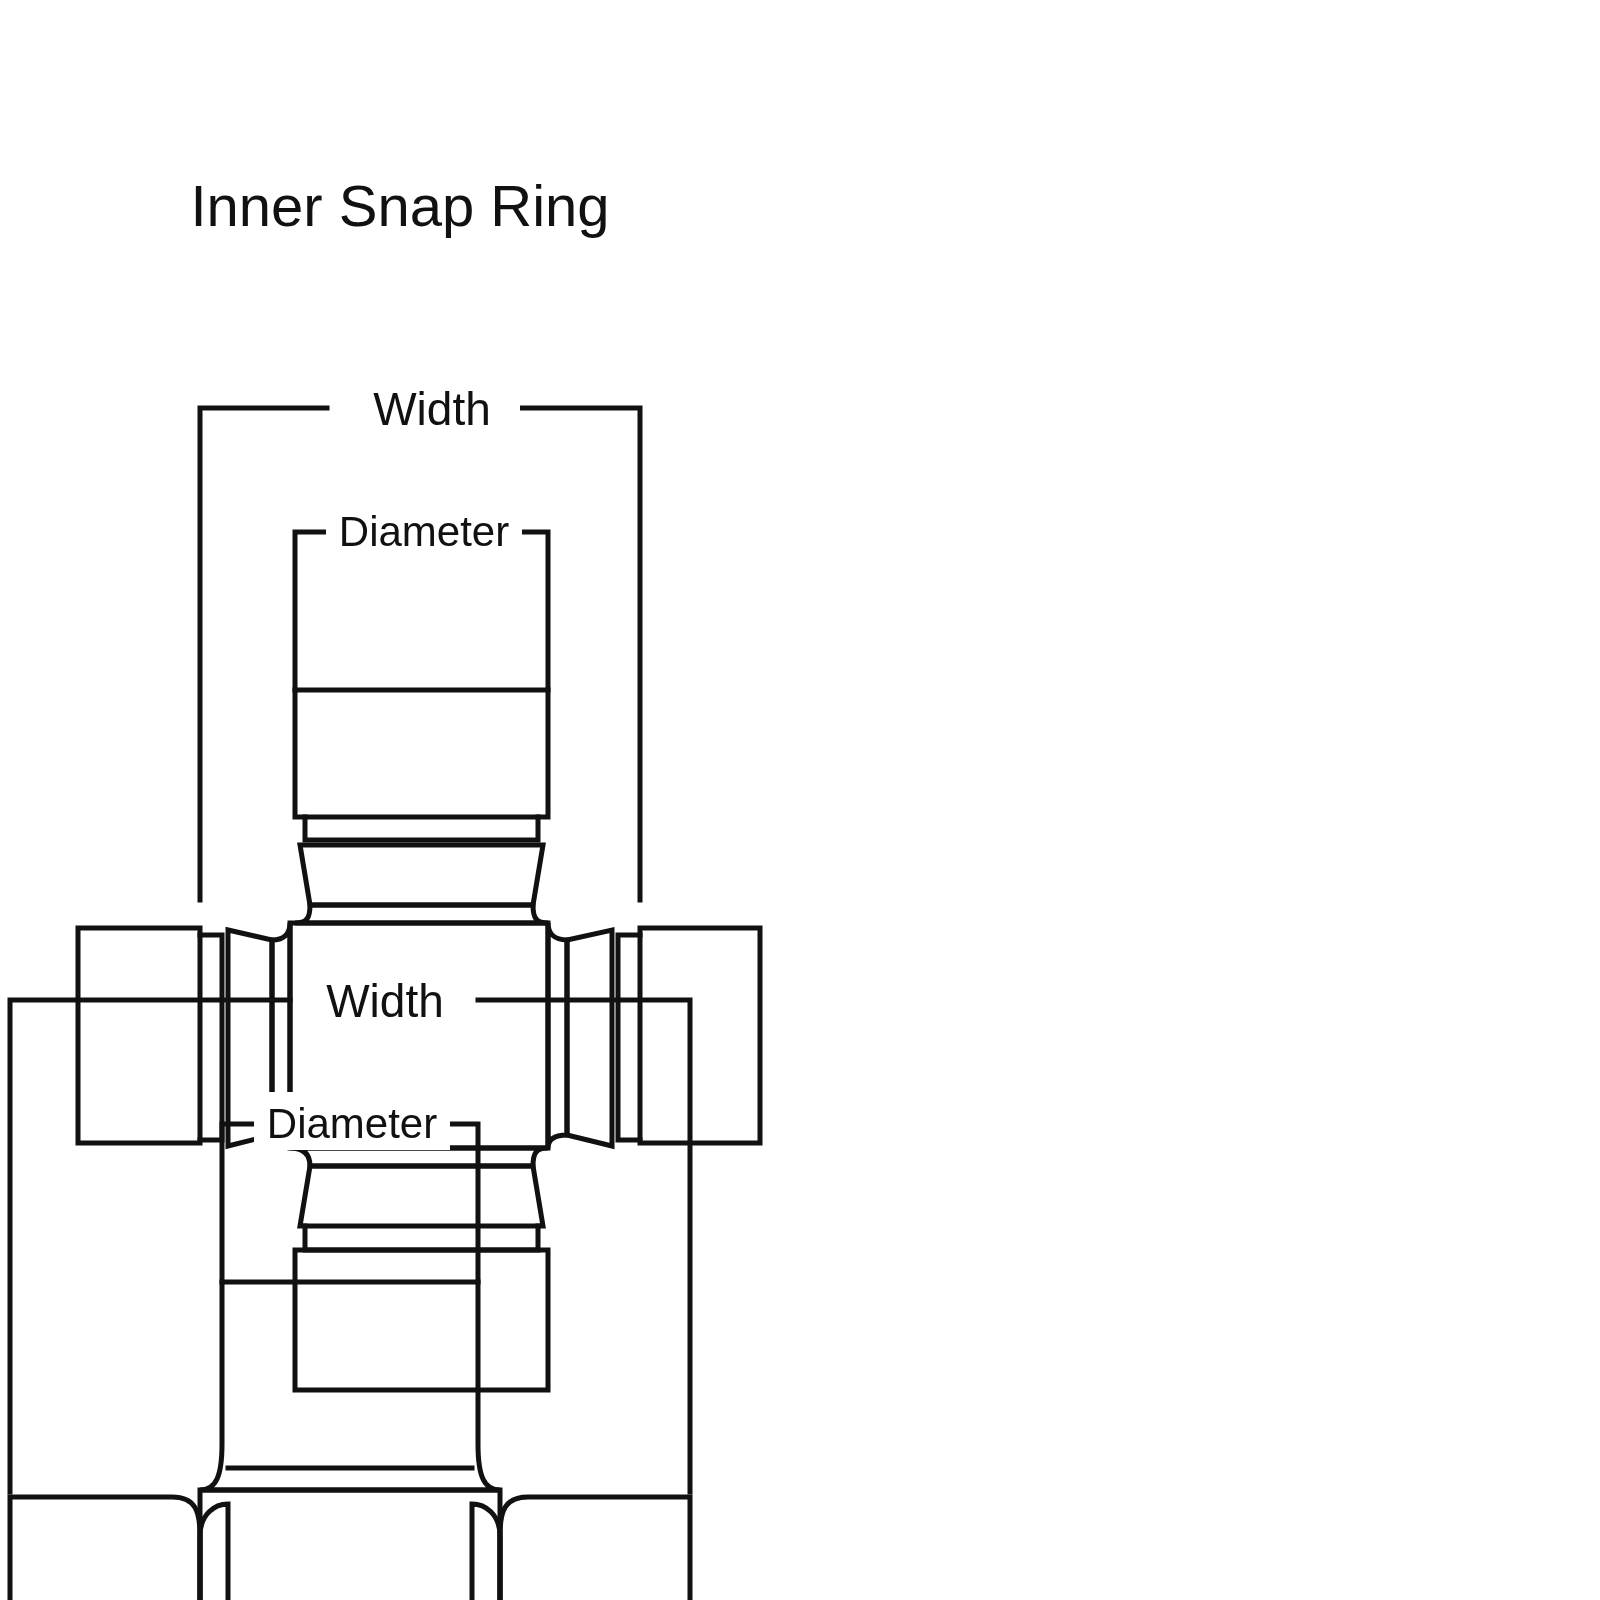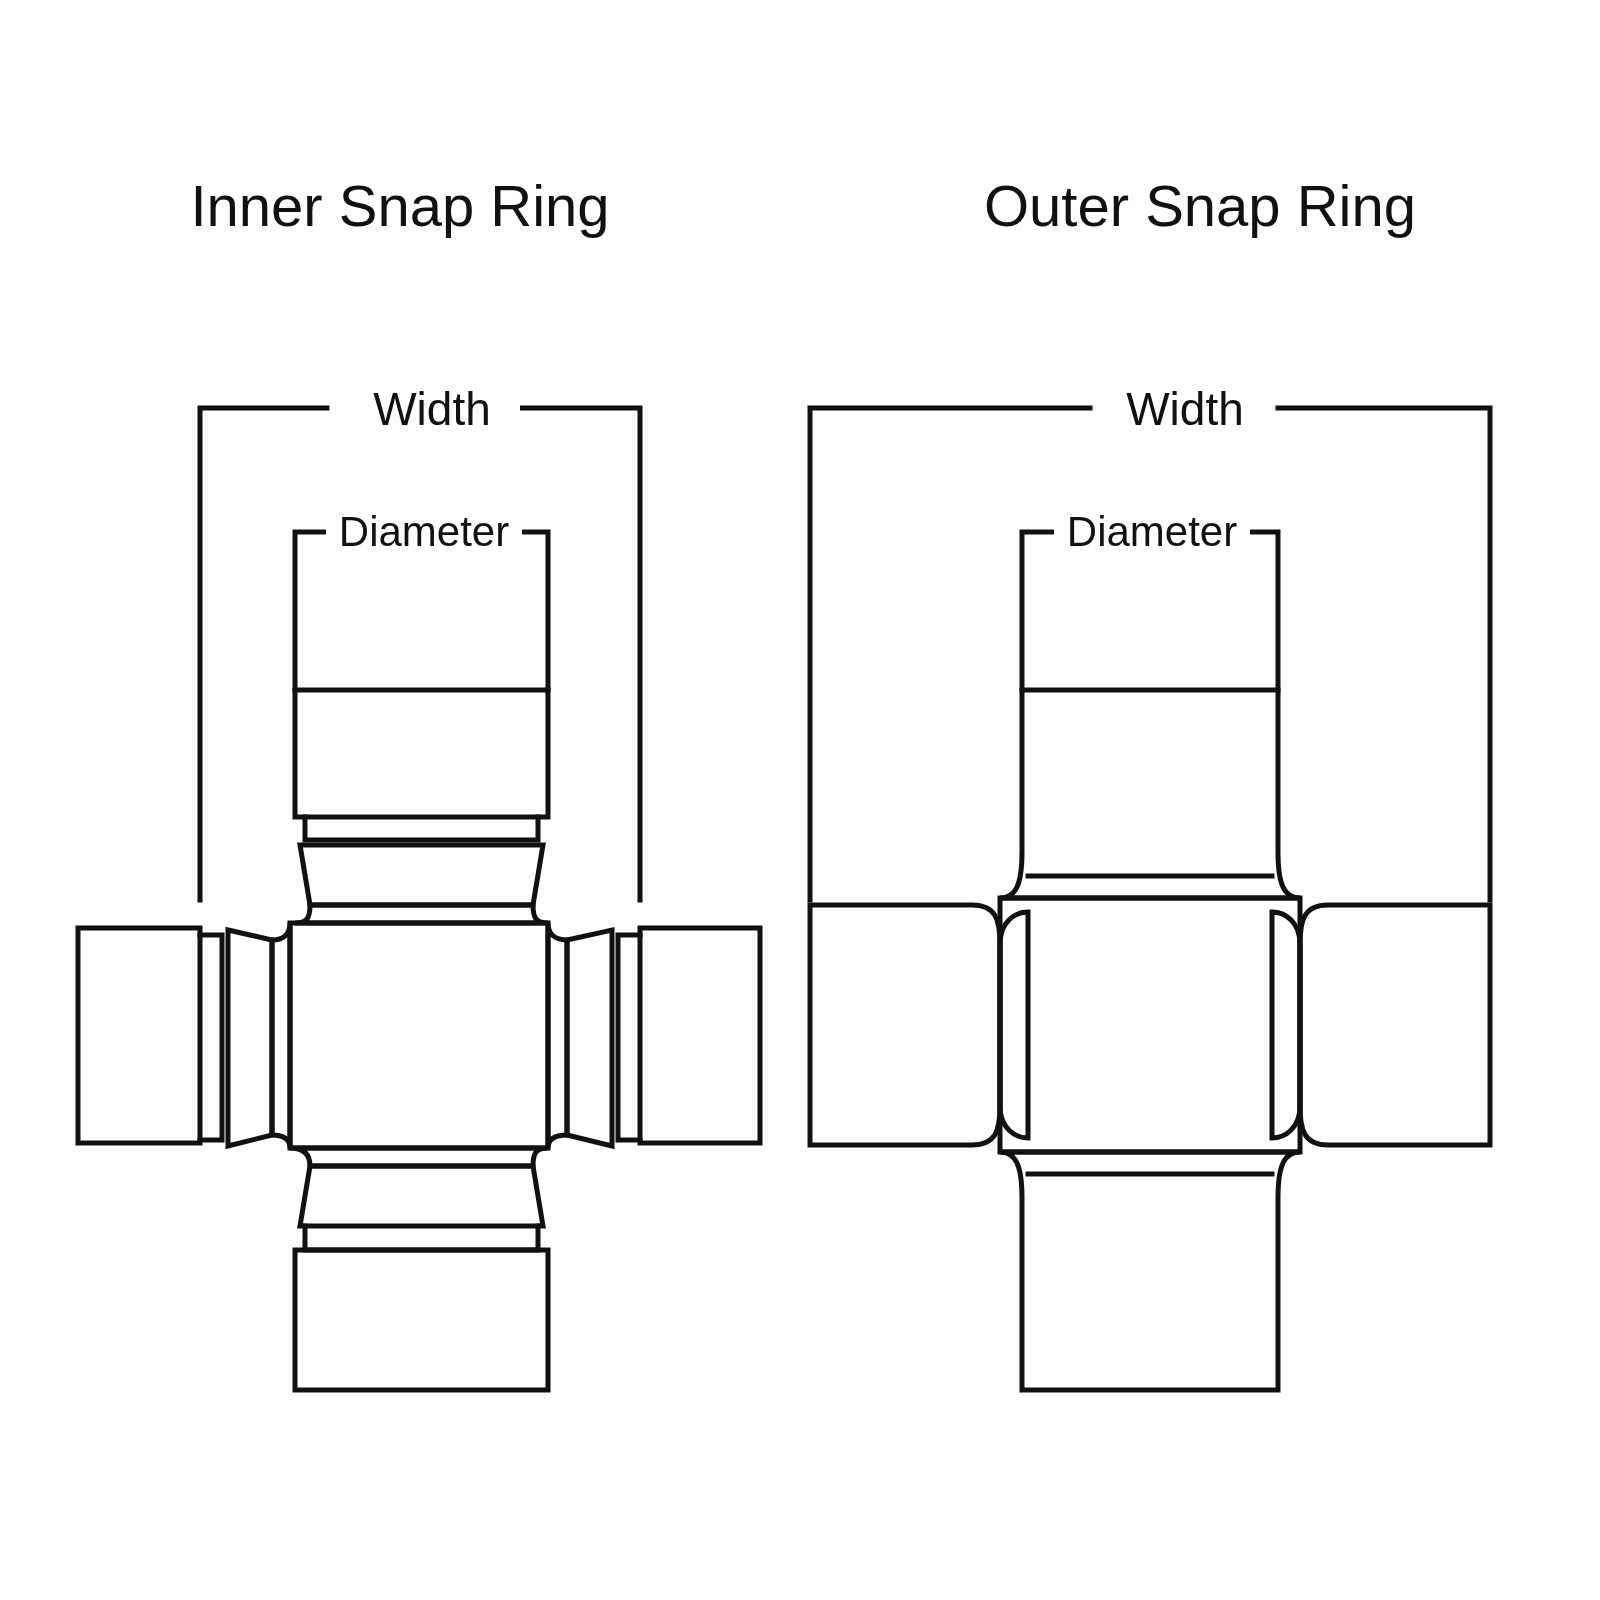--- a/index.html
+++ b/index.html
@@ -20,21 +20,21 @@
     height: 1600px;
     background: #ffffff;
   }
   .figures {
     position: absolute;
     left: 0;
     top: 0;
     width: 1600px;
     height: 1184px;
     display: flex;
-    flex-direction: row;
+    flex-direction: column;
   }
   .figure {
     position: relative;
     width: 800px;
     height: 1600px;
   }
   .fig-title {
     position: absolute;
     top: 176px;
     left: 0;
@@ -127,21 +127,20 @@
           <rect x="345" y="375" width="175" height="64" fill="#ffffff"></rect>
           <text class="dim-text" x="432" y="425" font-size="46" text-anchor="middle">Width</text>
 
           <rect x="326" y="500" width="196" height="58" fill="#ffffff"></rect>
           <text class="dim-text" x="424" y="546" font-size="42" text-anchor="middle">Diameter</text>
         </g>
       </svg>
     </div>
 
     <div class="figure">
-      <div class="fig-title">Outer Snap Ring</div>
 
       <svg class="fig-svg" viewBox="0 0 800 1600" xmlns="http://www.w3.org/2000/svg">
         <g fill="none" stroke="#111111" stroke-width="5" stroke-linecap="square" stroke-linejoin="miter">
 
           <g>
             <path d="M 10 900 L 10 408 L 290 408"></path>
             <path d="M 690 900 L 690 408 L 478 408"></path>
           </g>
 
           <g>

